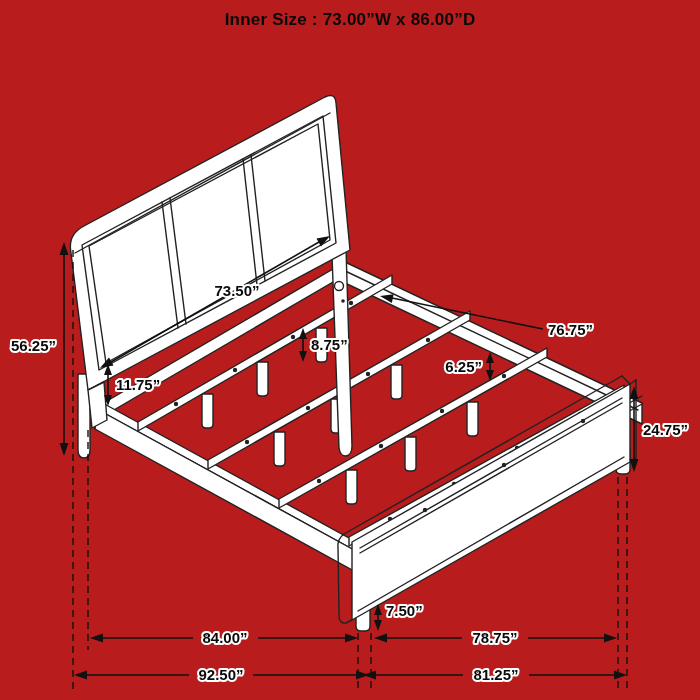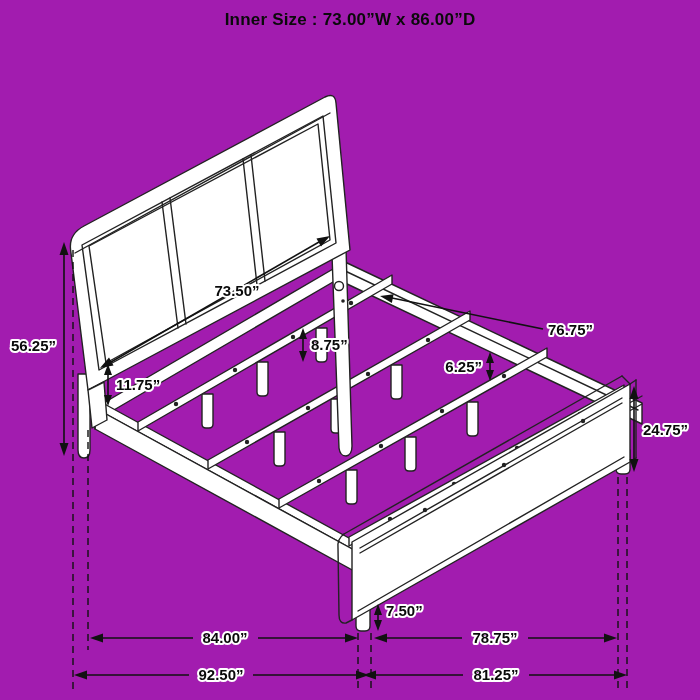--- a/index.html
+++ b/index.html
@@ -1,16 +1,16 @@
 <!DOCTYPE html>
 <html><head>
 <meta charset="utf-8">
 <style>
   html,body{margin:0;padding:0;background:#fff;}
-  .stage{position:relative;width:700px;height:700px;background:#a21caf;overflow:hidden;
+  .stage{position:relative;width:700px;height:700px;background:#b91c1c;overflow:hidden;
          font-family:"Liberation Sans",sans-serif;}
   .title{position:absolute;top:10px;left:0;width:100%;text-align:center;
          font-size:17px;font-weight:700;color:#0a0a0a;letter-spacing:.2px;}
   svg{position:absolute;left:0;top:0;}
   .ln{stroke:#222;stroke-width:1.4;fill:none;stroke-linecap:round;stroke-linejoin:round;}
   .fc{fill:#fff;stroke:#222;stroke-width:1.4;stroke-linejoin:round;}
   .dim{stroke:#111;stroke-width:1.6;fill:none;}
   .dash{stroke:#111;stroke-width:1.4;fill:none;stroke-dasharray:7 5;}
   .ah{fill:#111;stroke:none;}
   .dot{fill:#222;stroke:none;}

